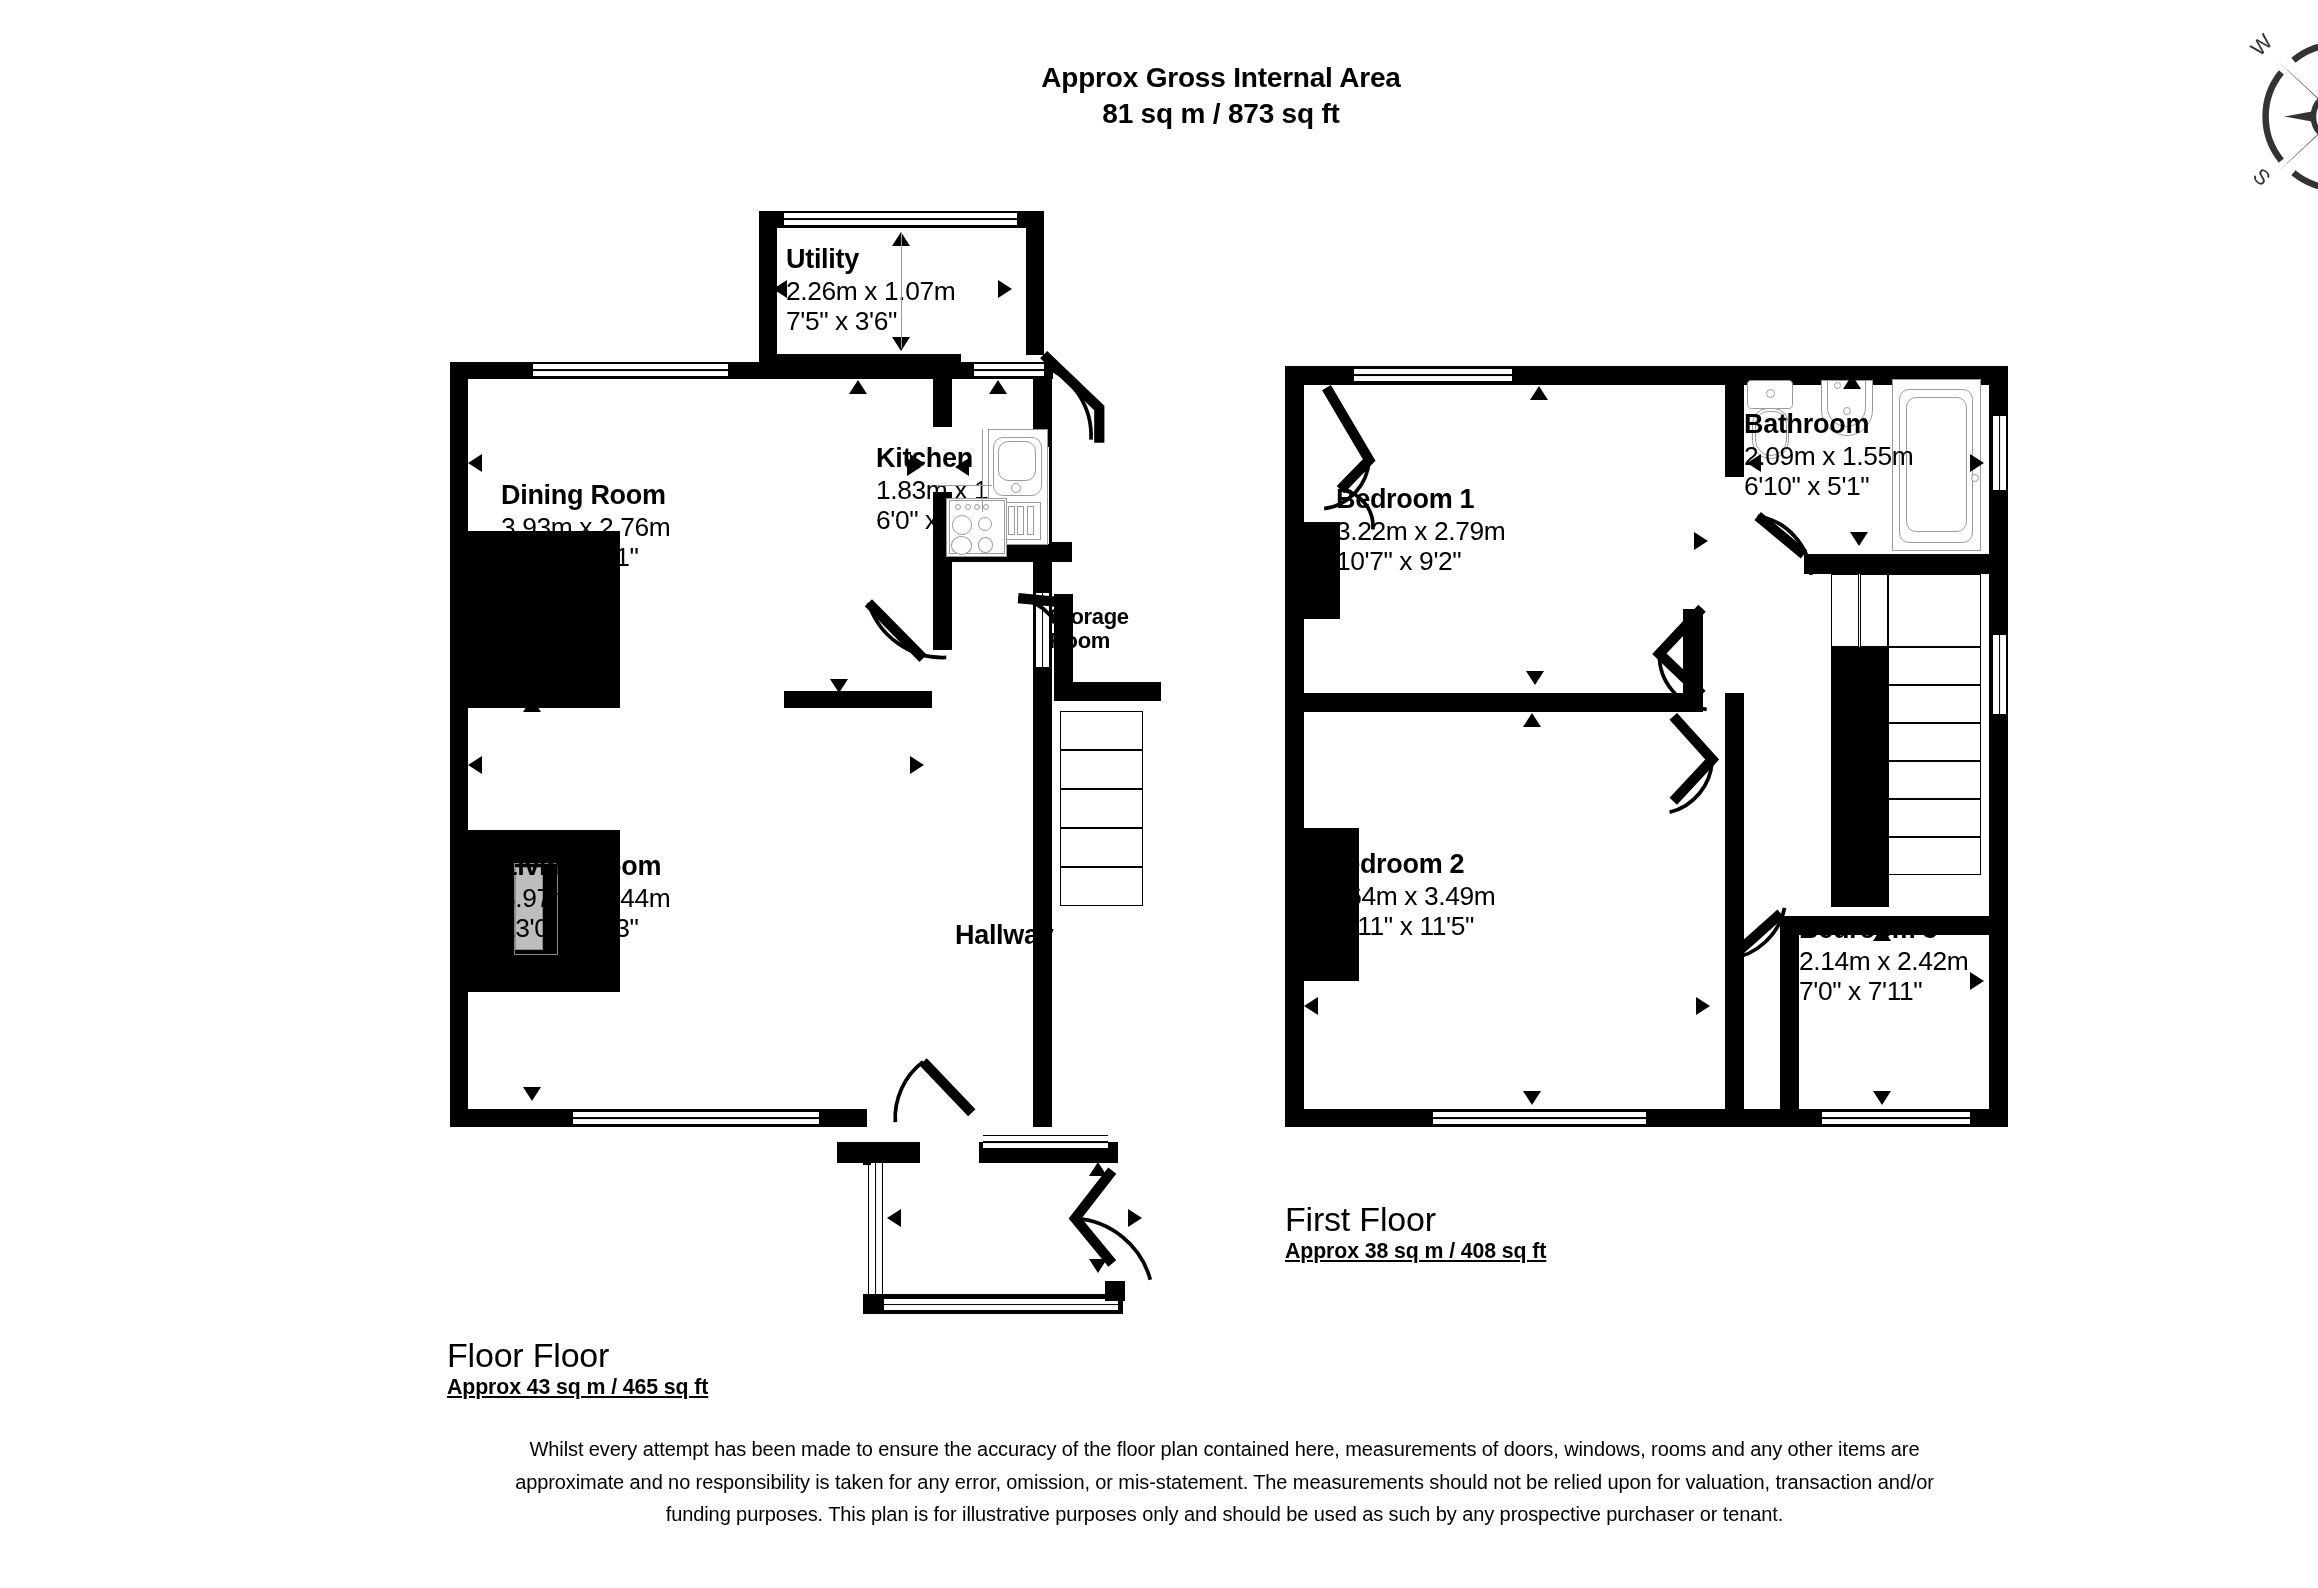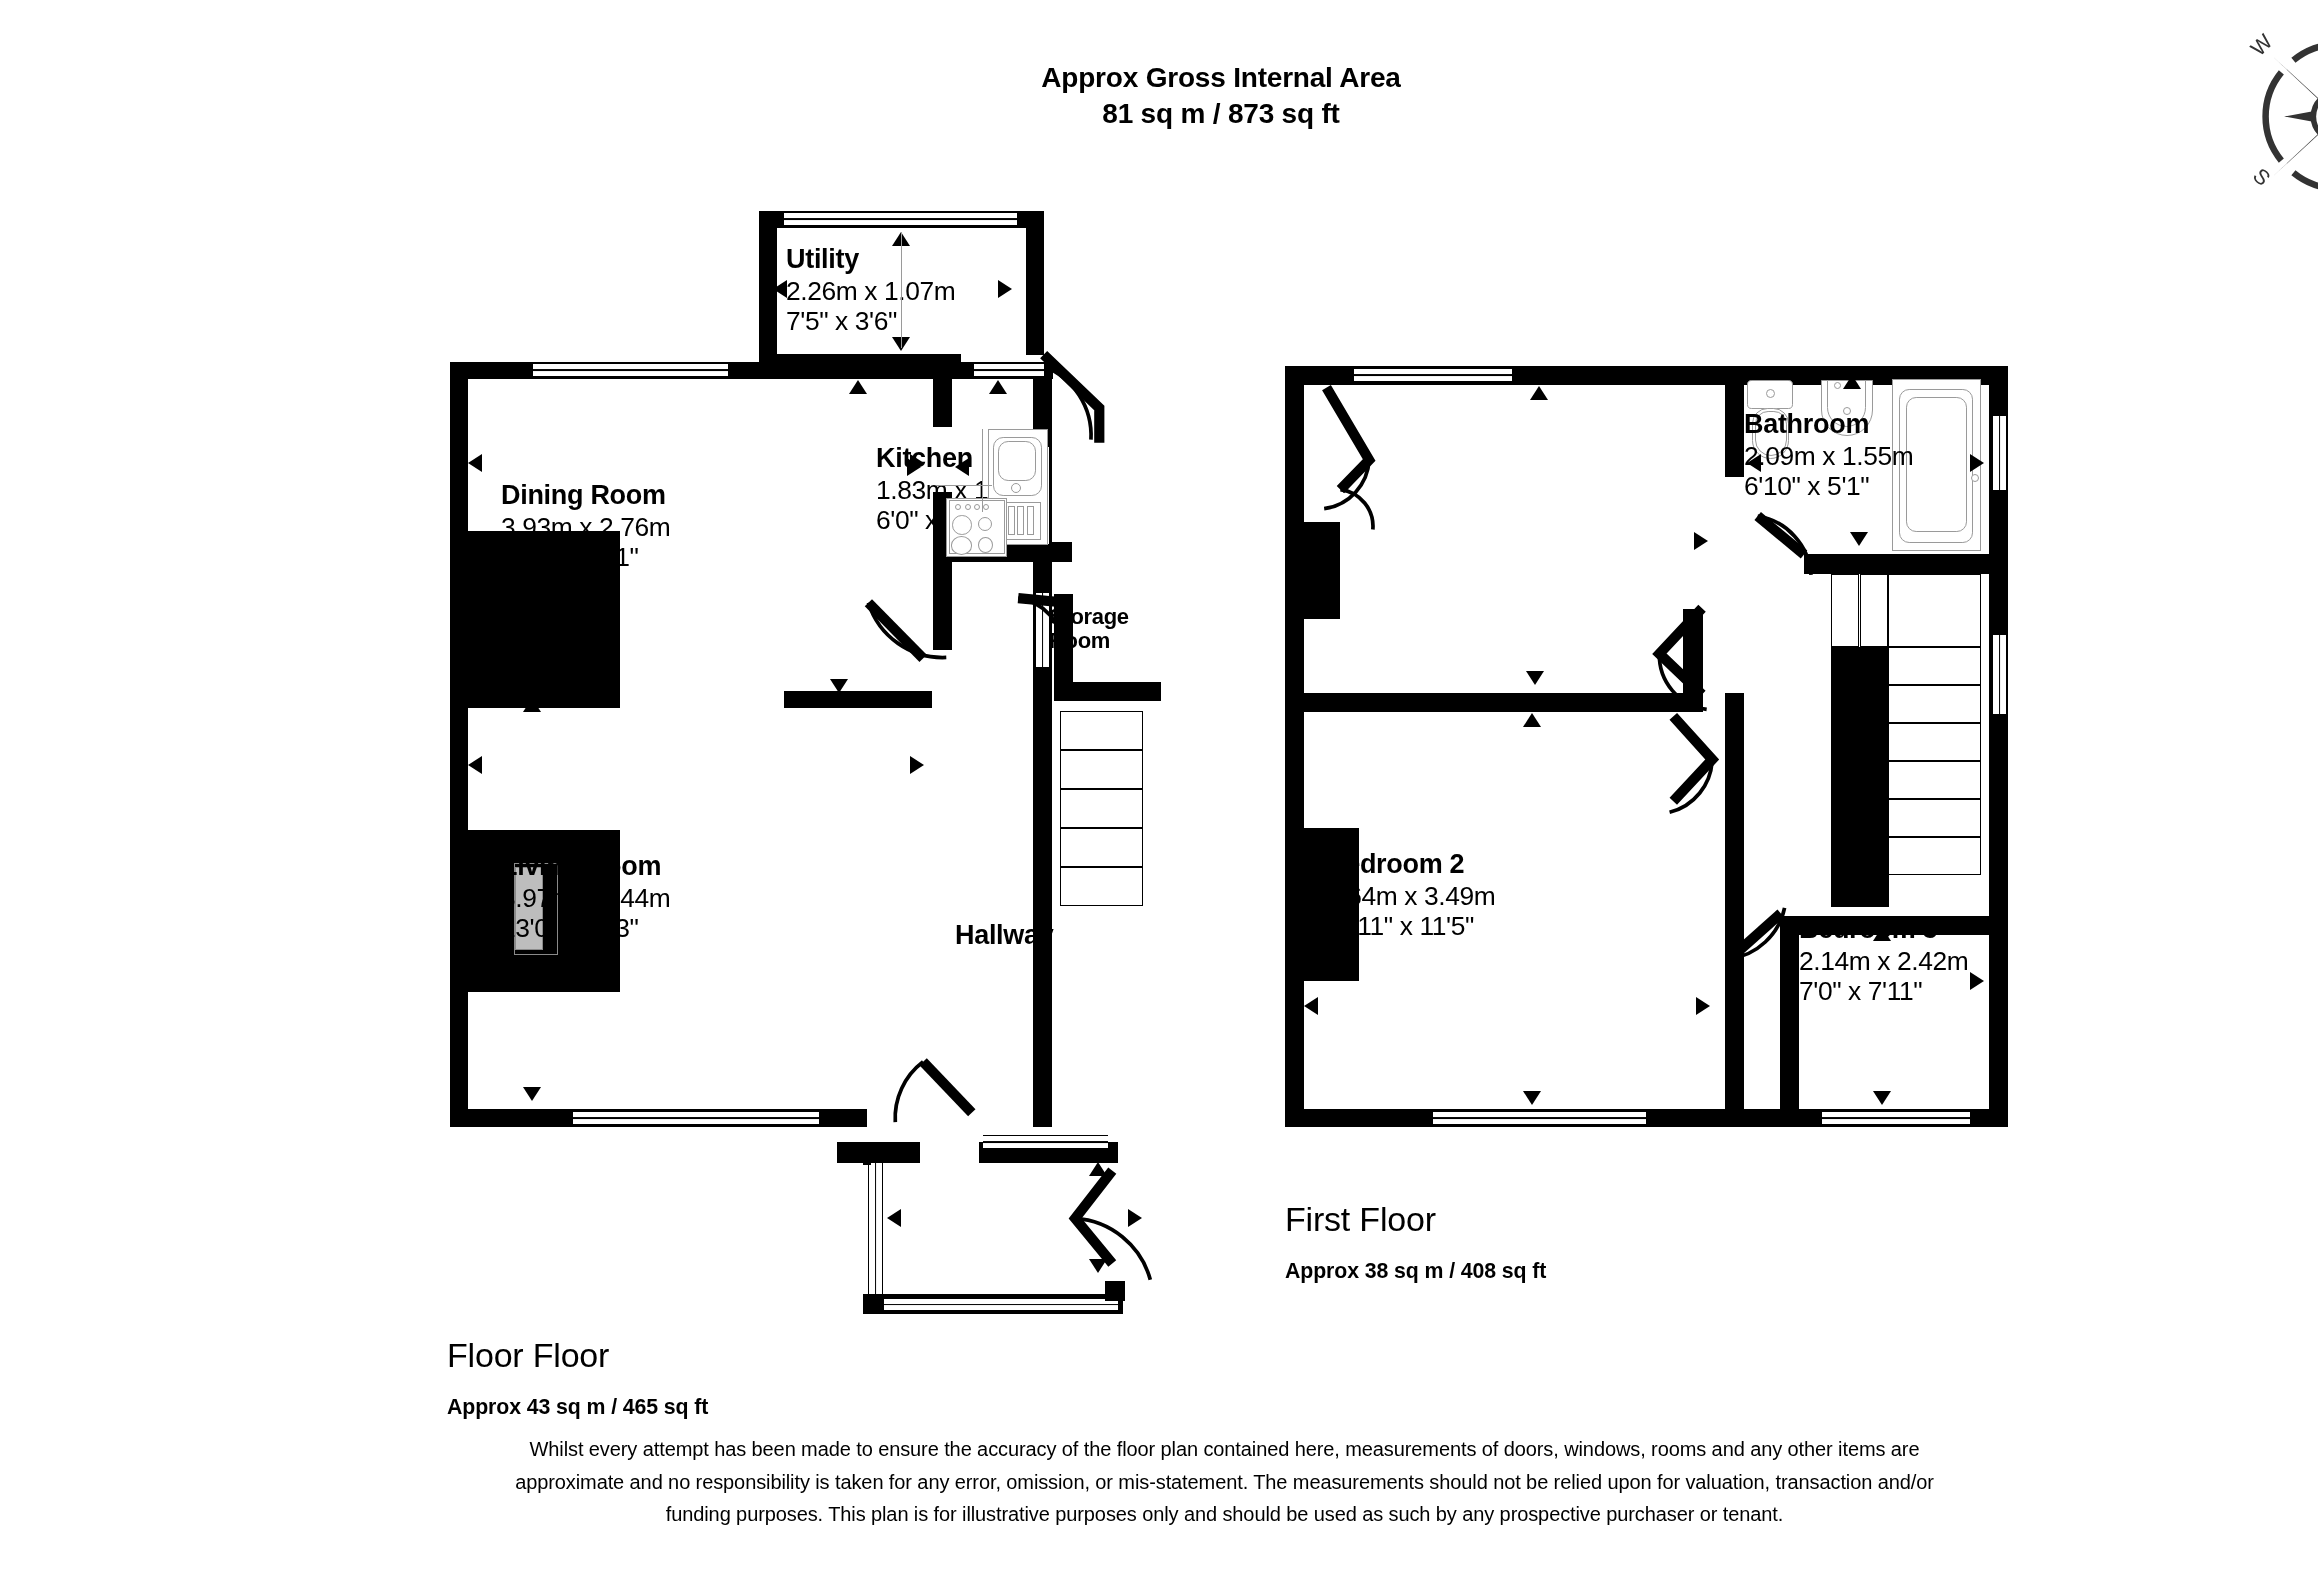--- a/index.html
+++ b/index.html
@@ -16,21 +16,21 @@
   #header .l2{font-size:28px;font-weight:bold;line-height:1.28;letter-spacing:-0.2px;}
   
   .roomlbl{position:absolute;text-align:left;line-height:1.17;white-space:nowrap;}
   .roomlbl .nm{font-size:27px;font-weight:bold;letter-spacing:-0.3px;}
   .roomlbl .dm{font-size:26.4px;font-weight:normal;letter-spacing:-0.4px;}
   .roomlbl.sm .nm{font-size:22px;}
   .roomlbl.two{line-height:1.09;}
   
   .floorcap{position:absolute;white-space:nowrap;}
   .floorcap .t{font-size:34px;font-weight:normal;letter-spacing:-0.2px;}
-  .floorcap .s{font-size:21.3px;font-weight:bold;letter-spacing:-0.1px;margin-top:20px;}
+  .floorcap .s{font-size:21.3px;font-weight:bold;letter-spacing:-0.1px;margin-top:0;text-decoration:underline;}
   
   #disclaimer{position:absolute;left:515px;top:1433px;width:1419px;text-align:center;
     font-size:20px;line-height:1.63;letter-spacing:-0.1px;}
   
   .winH{position:absolute;background:#fff;border-top:1.9px solid #000;border-bottom:1.9px solid #000;box-sizing:border-box;}
   .winH:after{content:"";position:absolute;left:0;right:0;top:50%;height:1.9px;background:#000;transform:translateY(-50%);}
   .winV{position:absolute;background:#fff;border-left:1.9px solid #000;border-right:1.9px solid #000;box-sizing:border-box;}
   .winV:after{content:"";position:absolute;top:0;bottom:0;left:50%;width:1.9px;background:#000;transform:translateX(-50%);}
   
   .arw{position:absolute;width:0;height:0;}
@@ -305,20 +305,25 @@
     <path d="M3670 1312 L3578 1410 L3670 1498" fill="none" stroke="#000" stroke-width="22"></path>
     <path d="M3578 1410 A118 118 0 0 0 3680 1530" fill="none" stroke="#000" stroke-width="8"></path>
 
     <path d="M3608 1545 L3692 1638 L3608 1728" fill="none" stroke="#000" stroke-width="22"></path>
     <path d="M3692 1638 A122 122 0 0 1 3600 1752" fill="none" stroke="#000" stroke-width="8"></path>
 
     <path d="M3840 1970 L3730 2068" fill="none" stroke="#000" stroke-width="22"></path>
     <path d="M3730 2068 A140 140 0 0 0 3848 1958" fill="none" stroke="#000" stroke-width="8"></path>
   </svg>
 
+  <div class="roomlbl" style="left:1336px;top:484px;width:343px;">
+    <div class="nm">Bedroom 1</div>
+    <div class="dm">3.22m x 2.79m</div>
+    <div class="dm">10'7" x 9'2"</div>
+  </div>
   <div class="arw u" style="left:1530px;top:386px;"></div>
   <div class="arw d" style="left:1526px;top:671px;"></div>
   <div class="arw r" style="left:1694px;top:532px;"></div>
 
   <div class="roomlbl" style="left:1744px;top:409px;width:241px;">
     <div class="nm">Bathroom</div>
     <div class="dm">2.09m x 1.55m</div>
     <div class="dm">6'10" x 5'1"</div>
   </div>
   <div class="arw u" style="left:1843px;top:375px;"></div>

